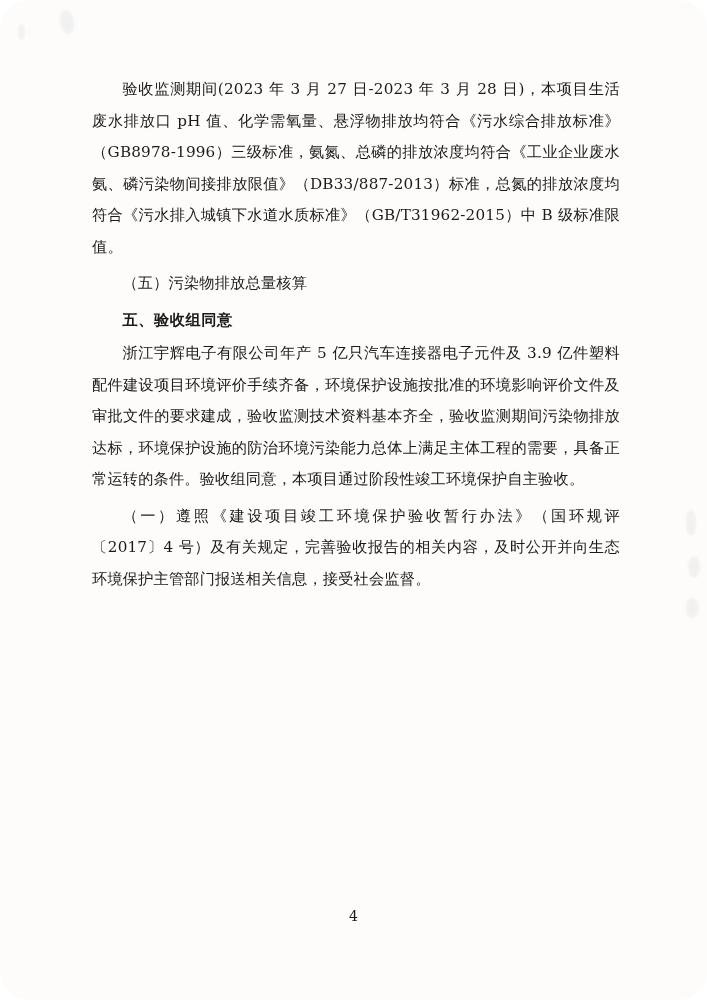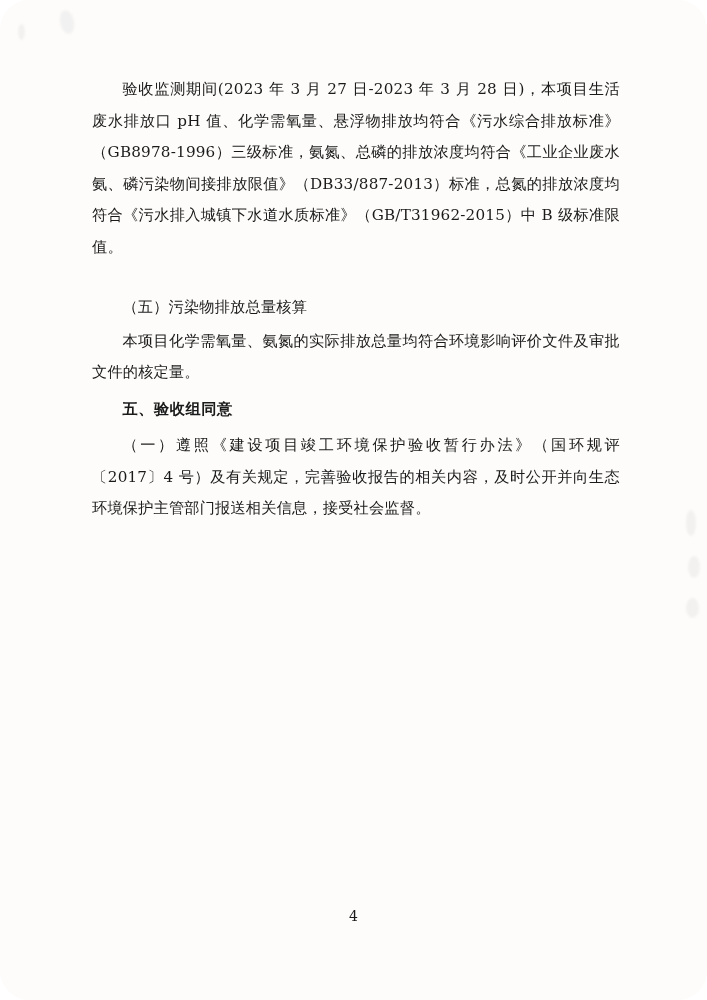--- a/index.html
+++ b/index.html
@@ -52,21 +52,20 @@
   p.indent {
     text-indent: 2em;
   }
   p.heading {
     font-weight: bold;
     text-indent: 2em;
     letter-spacing: 0.6px;
   }
   p.subheading {
     text-indent: 2em;
-    margin-top: 24px;
   }
   .footer {
     position: absolute;
     left: 0;
     right: 0;
     top: 908px;
     text-align: center;
     font-size: 14px;
     font-family: "DejaVu Serif", "Liberation Serif", serif;
   }
@@ -80,23 +79,23 @@
   <div class="scan-blotch b1"></div>
   <div class="scan-blotch b2"></div>
   <div class="scan-blotch b3"></div>
   <div class="scan-blotch b4"></div>
   <div class="scan-blotch b5"></div>
 
   <div class="content">
     <p class="indent">验收监测期间(2023 年 3 月 27 日-2023 年 3 月 28 日)，本项目生活废水排放口 pH 值、化学需氧量、悬浮物排放均符合《污水综合排放标准》（GB8978-1996）三级标准，氨氮、总磷的排放浓度均符合《工业企业废水氨、磷污染物间接排放限值》（DB33/887-2013）标准，总氮的排放浓度均符合《污水排入城镇下水道水质标准》（GB/T31962-2015）中 B 级标准限值。</p>
     <div class="spacer-sm"></div>
     <p class="subheading">（五）污染物排放总量核算</p>
-    <p class="indent">本项目化学需氧量、氨氮的实际排放总量均符合环境影响评价文件及审批文件的核定量。</p>
     <div class="spacer-sm"></div>
     <p class="heading">五、验收组同意</p>
+    <p class="indent">浙江宇辉电子有限公司年产 5 亿只汽车连接器电子元件及 3.9 亿件塑料配件建设项目环境评价手续齐备，环境保护设施按批准的环境影响评价文件及审批文件的要求建成，验收监测技术资料基本齐全，验收监测期间污染物排放达标，环境保护设施的防治环境污染能力总体上满足主体工程的需要，具备正常运转的条件。验收组同意，本项目通过阶段性竣工环境保护自主验收。</p>
     <div class="spacer-sm"></div>
     <p class="indent">（一）遵照《建设项目竣工环境保护验收暂行办法》（国环规评〔2017〕4 号）及有关规定，完善验收报告的相关内容，及时公开并向生态环境保护主管部门报送相关信息，接受社会监督。</p>
     <div class="spacer-sm"></div>
     <div class="spacer-sm"></div>
   </div>
 
   <div class="footer">4</div>
 </div>
 
 </body></html>

